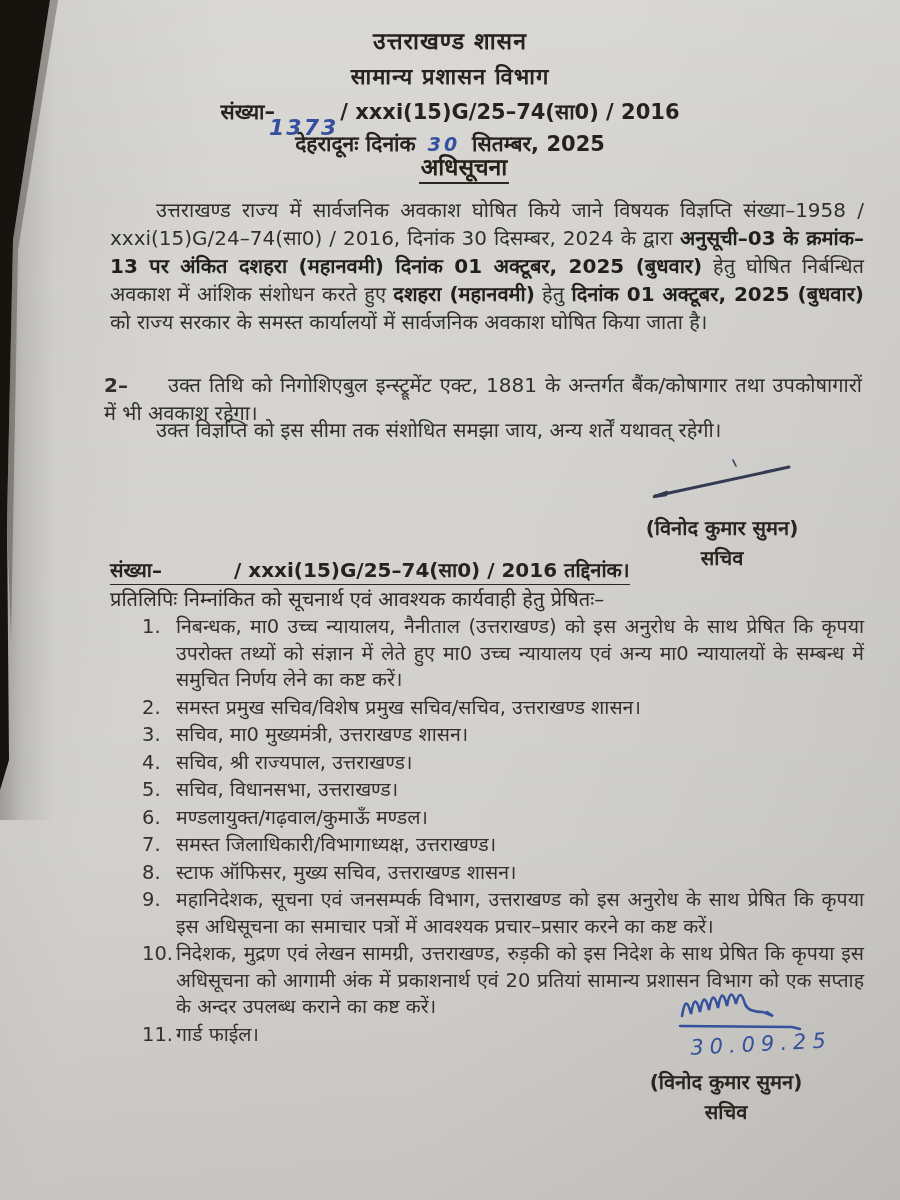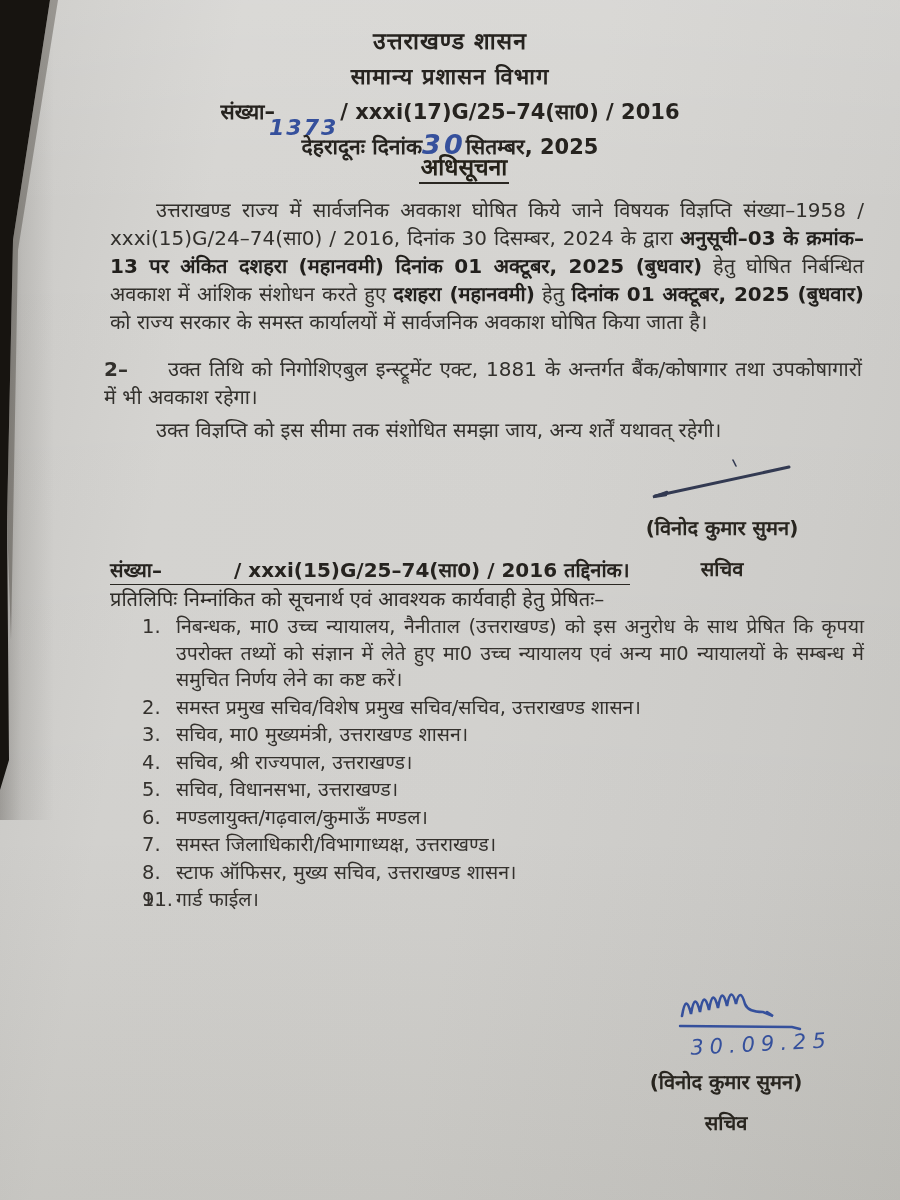--- a/index.html
+++ b/index.html
@@ -24,36 +24,36 @@
     pointer-events:none;
   }
   .hw{ color:#35509c; font-style:italic; }
 
   .header{position:absolute;top:24px;left:0;right:0;text-align:center;z-index:4;}
   .h-org{font-size:23px;font-weight:700;color:#26231f;letter-spacing:1px;}
   .h-dept{font-size:22px;font-weight:700;color:#26231f;margin-top:4px;letter-spacing:1px;}
   .h-num{font-size:21px;font-weight:700;color:#26231f;margin-top:7px;}
   .h-num .hw{font-size:22px;letter-spacing:2px;position:relative;top:16px;margin:0 2px 0 -6px;}
   .h-date{font-size:21px;font-weight:700;color:#26231f;margin-top:4px;}
-  .h-date .hw{font-size:27px;letter-spacing:3px;margin:0 0;}
+  .h-date .hw{font-size:19px;letter-spacing:3px;margin:0 12px;}
 
   .title-row{position:absolute;top:150px;left:0;right:0;text-align:center;z-index:4;padding-left:28px;}
   .title-text{font-size:23px;font-weight:700;color:#242119;border-bottom:2px solid #2a2722;padding:0 2px 2px 2px;}
 
   .para{position:absolute;font-size:20px;line-height:28px;text-align:justify;color:#32302c;z-index:4;margin:0;}
   .para b{color:#211f1c;}
   .para1{top:196px;left:110px;width:754px;text-indent:46px;}
-  .para2{top:355px;left:104px;width:758px;}
+  .para2{top:371px;left:104px;width:758px;}
   .p2-num{font-weight:600;margin-right:40px;}
   .para3{top:416px;left:110px;width:754px;text-indent:46px;}
 
   .sign1{position:absolute;top:458px;left:612px;width:220px;text-align:center;z-index:4;}
   .sign1 svg{display:block;margin:0 auto;}
   .sig-name{font-size:20px;font-weight:600;color:#28251f;margin-top:12px;white-space:nowrap;}
-  .sig-title{font-size:20px;font-weight:600;color:#28251f;margin-top:14px;}
+  .sig-title{font-size:20px;font-weight:600;color:#28251f;margin-top:3px;}
 
   .copynum{position:absolute;top:556px;left:110px;z-index:4;font-size:20px;font-weight:700;color:#26231f;}
   .copynum .uline{display:inline-block;border-bottom:1.6px solid #2a2722;padding-bottom:1px;}
   .num-gap{display:inline-block;width:72px;}
   .copyto{position:absolute;top:585px;left:110px;z-index:4;font-size:20px;color:#2e2b27;font-weight:500;}
 
   .dist-list{position:absolute;top:614px;left:142px;width:722px;z-index:4;margin:0;padding:0;list-style:none;}
   .dist-list li{position:relative;padding-left:34px;font-size:19.5px;line-height:26.5px;text-align:justify;color:#34312d;margin-bottom:1px;}
   .dist-list .li-num{position:absolute;left:0;top:0;}
 
@@ -67,21 +67,21 @@
 <div class="paper">
 
   <svg class="edge-svg" width="70" height="800" viewBox="0 0 70 800" aria-hidden="true">
     <polygon points="0,0 50,0 13,240 7,520 9,760 0,790" fill="#171410"></polygon>
     <polygon points="50,0 58,0 18,250 11,640 7,520 13,240" fill="rgba(46,40,32,0.35)"></polygon>
   </svg>
 
   <div class="header">
     <div class="h-org">उत्तराखण्ड शासन</div>
     <div class="h-dept">सामान्य प्रशासन विभाग</div>
-    <div class="h-num"><span>संख्या–</span><span class="hw">1373</span><span>/ xxxi(17)G/25–74(सा0) / 2016</span></div>
+    <div class="h-num"><span>संख्या–</span><span class="hw">1373</span><span>/ xxxi(15)G/25–74(सा0) / 2016</span></div>
     <div class="h-date"><span>देहरादूनः  दिनांक</span><span class="hw">30</span><span>सितम्बर, 2025</span></div>
   </div>
 
   <div class="title-row">
     <span class="title-text">अधिसूचना</span>
   </div>
 
   <p class="para para1"><span>उत्तराखण्ड राज्य में सार्वजनिक अवकाश घोषित किये जाने विषयक विज्ञप्ति संख्या–1958 / xxxi(15)G/24–74(सा0) / 2016, दिनांक 30 दिसम्बर, 2024 के द्वारा </span><b>अनुसूची–03 के क्रमांक–13 पर अंकित दशहरा (महानवमी) दिनांक 01 अक्टूबर, 2025 (बुधवार)</b><span> हेतु घोषित निर्बन्धित अवकाश में आंशिक संशोधन करते हुए </span><b>दशहरा (महानवमी)</b><span> हेतु </span><b>दिनांक 01 अक्टूबर, 2025 (बुधवार)</b><span> को राज्य सरकार के समस्त कार्यालयों में सार्वजनिक अवकाश घोषित किया जाता है।</span></p>
 
   <p class="para para2"><span class="p2-num">2–</span><span>उक्त तिथि को निगोशिएबुल इन्स्ट्रूमेंट एक्ट, 1881 के अन्तर्गत बैंक/कोषागार तथा उपकोषागारों में भी अवकाश रहेगा।</span></p>
@@ -106,21 +106,22 @@
 
   <ol class="dist-list">
     <li><span class="li-num">1.</span><span>निबन्धक, मा0 उच्च न्यायालय, नैनीताल (उत्तराखण्ड) को इस अनुरोध के साथ प्रेषित कि कृपया उपरोक्त तथ्यों को संज्ञान में लेते हुए मा0 उच्च न्यायालय एवं अन्य मा0 न्यायालयों के सम्बन्ध में समुचित निर्णय लेने का कष्ट करें।</span></li>
     <li><span class="li-num">2.</span><span>समस्त प्रमुख सचिव/विशेष प्रमुख सचिव/सचिव, उत्तराखण्ड शासन।</span></li>
     <li><span class="li-num">3.</span><span>सचिव, मा0 मुख्यमंत्री, उत्तराखण्ड शासन।</span></li>
     <li><span class="li-num">4.</span><span>सचिव, श्री राज्यपाल, उत्तराखण्ड।</span></li>
     <li><span class="li-num">5.</span><span>सचिव, विधानसभा, उत्तराखण्ड।</span></li>
     <li><span class="li-num">6.</span><span>मण्डलायुक्त/गढ़वाल/कुमाऊँ मण्डल।</span></li>
     <li><span class="li-num">7.</span><span>समस्त जिलाधिकारी/विभागाध्यक्ष, उत्तराखण्ड।</span></li>
     <li><span class="li-num">8.</span><span>स्टाफ ऑफिसर, मुख्य सचिव, उत्तराखण्ड शासन।</span></li>
-    <li><span class="li-num">9.</span></li>
+    <li><span class="li-num">9.</span><span>महानिदेशक, सूचना एवं जनसम्पर्क विभाग, उत्तराखण्ड को इस अनुरोध के साथ प्रेषित कि कृपया इस अधिसूचना का समाचार पत्रों में आवश्यक प्रचार–प्रसार करने का कष्ट करें।</span></li>
+    <li><span class="li-num">10.</span><span>निदेशक, मुद्रण एवं लेखन सामग्री, उत्तराखण्ड, रुड़की को इस निदेश के साथ प्रेषित कि कृपया इस अधिसूचना को आगामी अंक में प्रकाशनार्थ एवं 20 प्रतियां सामान्य प्रशासन विभाग को एक सप्ताह के अन्दर उपलब्ध कराने का कष्ट करें।</span></li>
     <li><span class="li-num">11.</span><span>गार्ड फाईल।</span></li>
   </ol>
 
   <div class="sign2">
     <svg width="130" height="46" viewBox="0 0 130 46" aria-hidden="true">
       <path d="M6 30 q4 -24 9 -2 q4 -24 9 -2 q4 -24 9 -2 q4 -24 9 -2 q4 -24 9 -2 q4 -22 9 -2 q4 -18 9 0 q3 8 18 8 l10 4 l-6 -4" stroke="#35509c" stroke-width="2.6" fill="none" stroke-linecap="round"></path>
       <path d="M4 40 L116 41 L124 43" stroke="#35509c" stroke-width="2.4" fill="none" stroke-linecap="round"></path>
     </svg>
     <div class="sig2-date hw">30.09.25</div>
     <div class="sig-name">(विनोद कुमार सुमन)</div>

